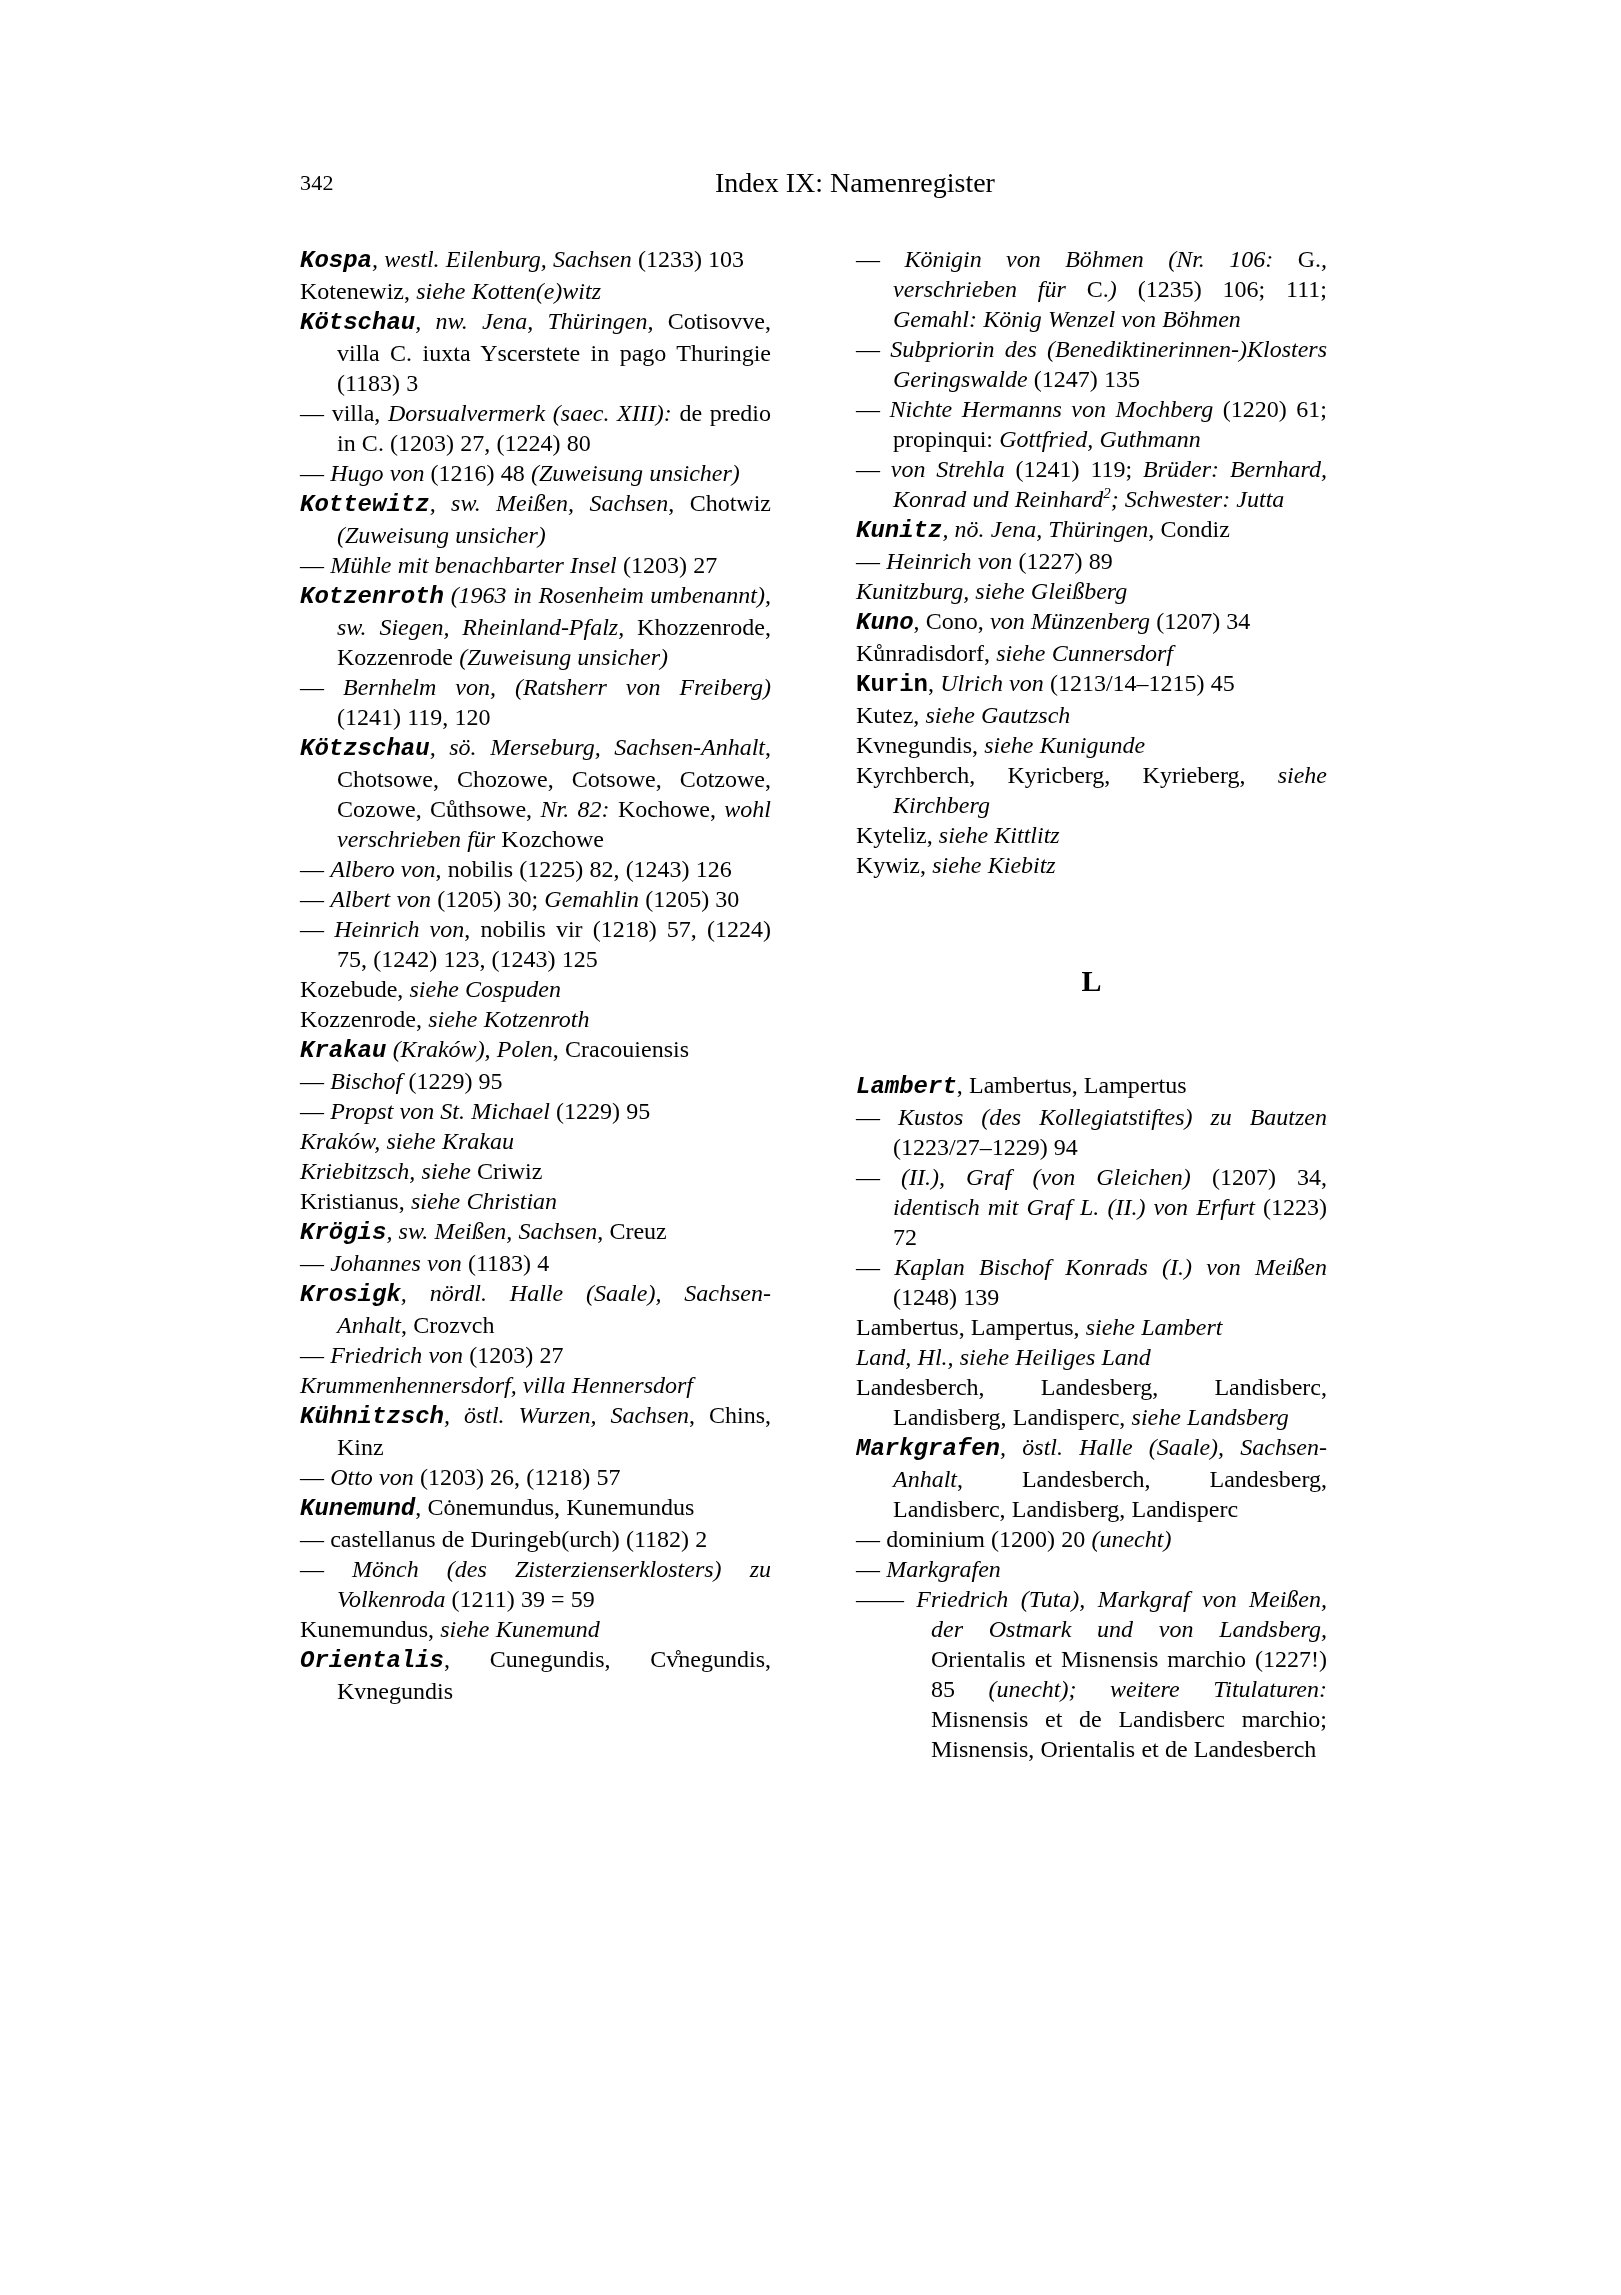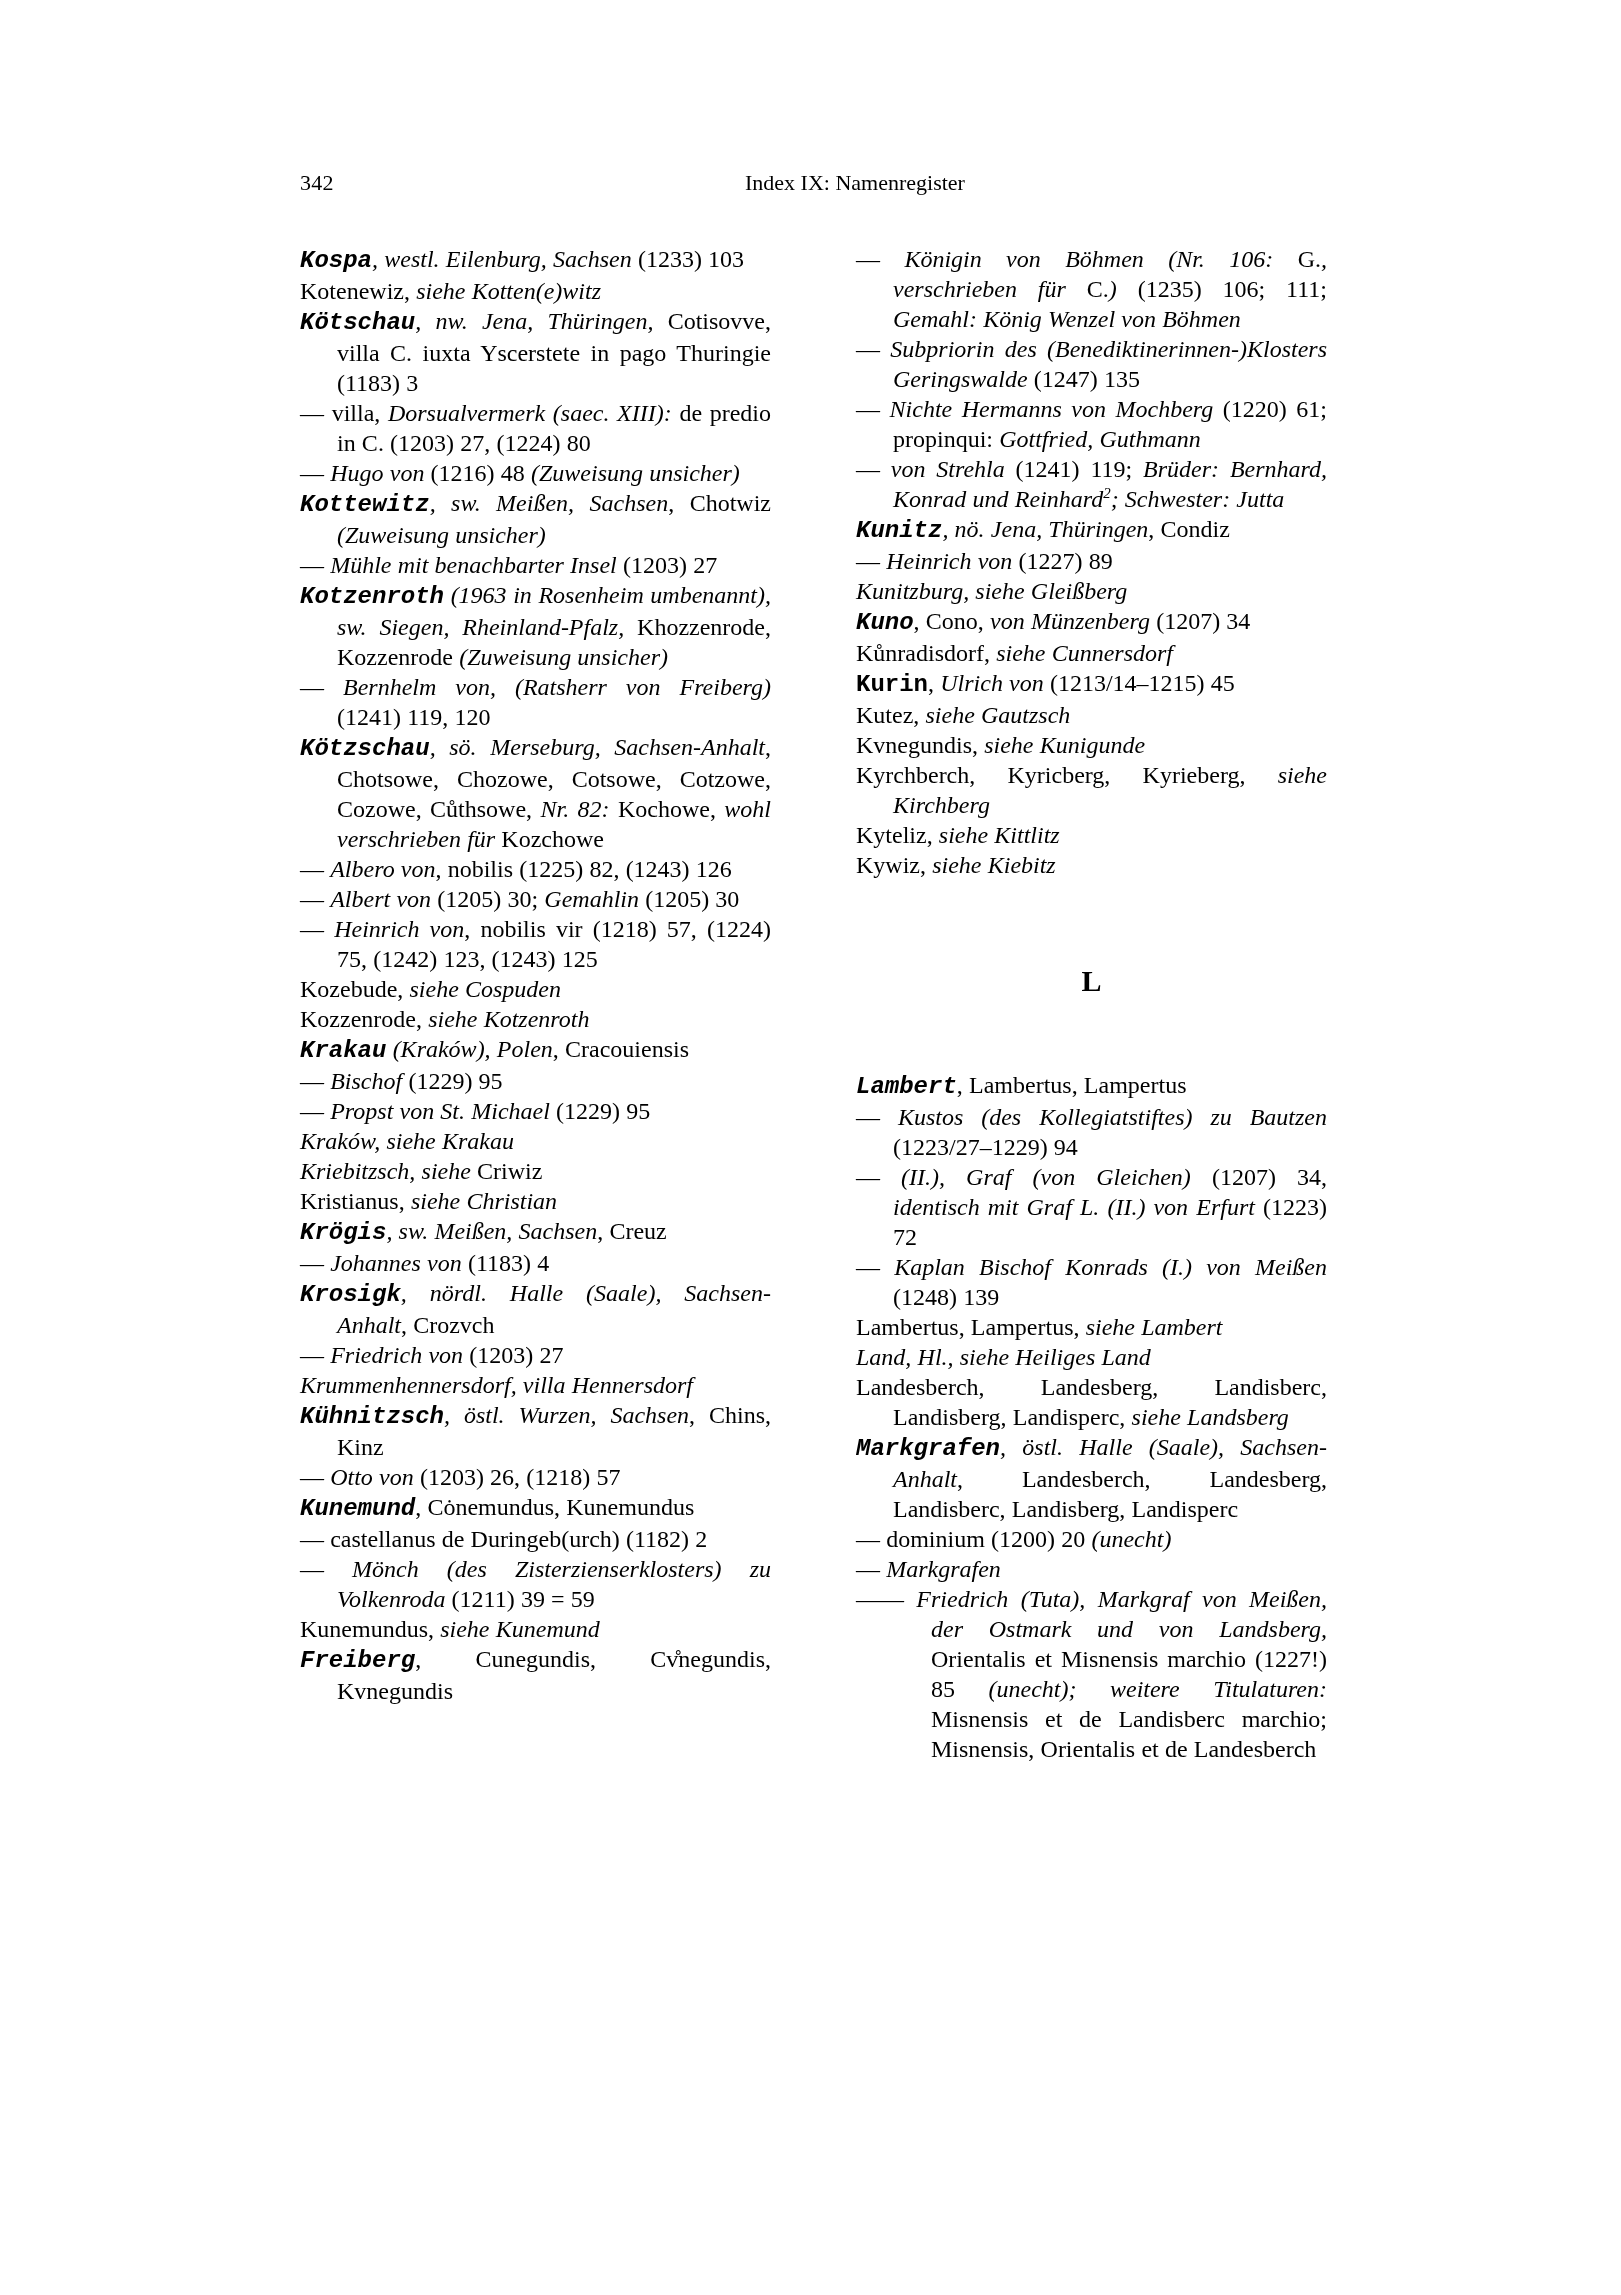--- a/index.html
+++ b/index.html
@@ -38,21 +38,21 @@
     top: 0;
     font-size: 22px;
     letter-spacing: 0.2px;
   }
   .head-title {
     position: absolute;
     left: 0;
     top: 0;
     width: 1026px;
     text-align: center;
-    font-size: 22px;
+    font-size: 28px;
     padding-left: 84px;
     box-sizing: border-box;
   }
 
   
   .columns {
     position: absolute;
     left: 300px;
     top: 244px;
     width: 1027px;
@@ -151,21 +151,21 @@
         <p class="entry sub">— <i>Johannes von</i> (1183) 4</p>
         <p class="entry head"><b class="bi">Krosigk</b><i>, nördl. Halle (Saale), Sachsen-Anhalt</i>, Crozvch</p>
         <p class="entry sub">— <i>Friedrich von</i> (1203) 27</p>
         <p class="entry head"><i>Krummenhennersdorf, villa Hennersdorf</i></p>
         <p class="entry head"><b class="bi">Kühnitzsch</b><i>, östl. Wurzen, Sachsen</i>, Chins, Kinz</p>
         <p class="entry sub">— <i>Otto von</i> (1203) 26, (1218) 57</p>
         <p class="entry head"><b class="bi">Kunemund</b>, Cȯnemundus, Kunemundus</p>
         <p class="entry sub">— castellanus de Duringeb(urch) (1182) 2</p>
         <p class="entry sub">— <i>Mönch (des Zisterzienserklosters) zu Volkenroda</i> (1211) 39 = 59</p>
         <p class="entry head">Kunemundus, <i>siehe Kunemund</i></p>
-        <p class="entry head"><b class="bi">Freiberg</b>, Cunegundis, Cv̊negundis, Kvnegundis</p>
+        <p class="entry head"><b class="bi">Orientalis</b>, Cunegundis, Cv̊negundis, Kvnegundis</p>
       </div>
     <div class="col col-right">
         <p class="entry sub">— <i>Königin von Böhmen (Nr. 106:</i> G.<i>, verschrieben für</i> C.<i>)</i> (1235) 106; 111; <i>Gemahl: König Wenzel von Böhmen</i></p>
         <p class="entry sub">— <i>Subpriorin des (Benediktinerinnen-)Klosters Geringswalde</i> (1247) 135</p>
         <p class="entry sub">— <i>Nichte Hermanns von Mochberg</i> (1220) 61; propinqui: <i>Gottfried, Guthmann</i></p>
         <p class="entry sub">— <i>von Strehla</i> (1241) 119; <i>Brüder: Bernhard, Konrad und Reinhard<sup>2</sup>; Schwester: Jutta</i></p>
         <p class="entry head"><b class="bi">Kunitz</b><i>, nö. Jena, Thüringen</i>, Condiz</p>
         <p class="entry sub">— <i>Heinrich von</i> (1227) 89</p>
         <p class="entry head"><i>Kunitzburg, siehe Gleißberg</i></p>
         <p class="entry head"><b class="bi">Kuno</b>, Cono, <i>von Münzenberg</i> (1207) 34</p>

